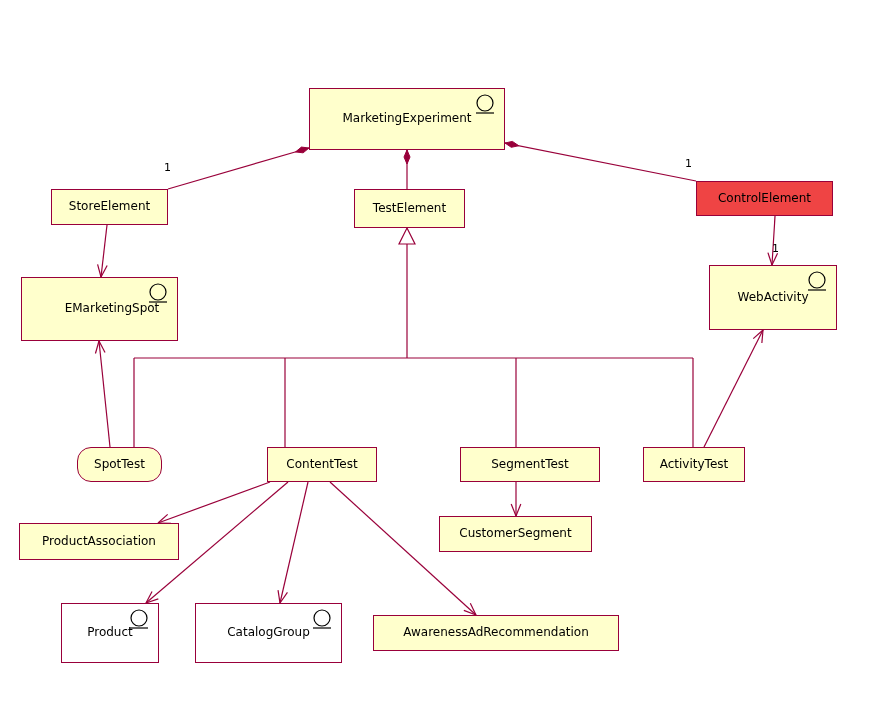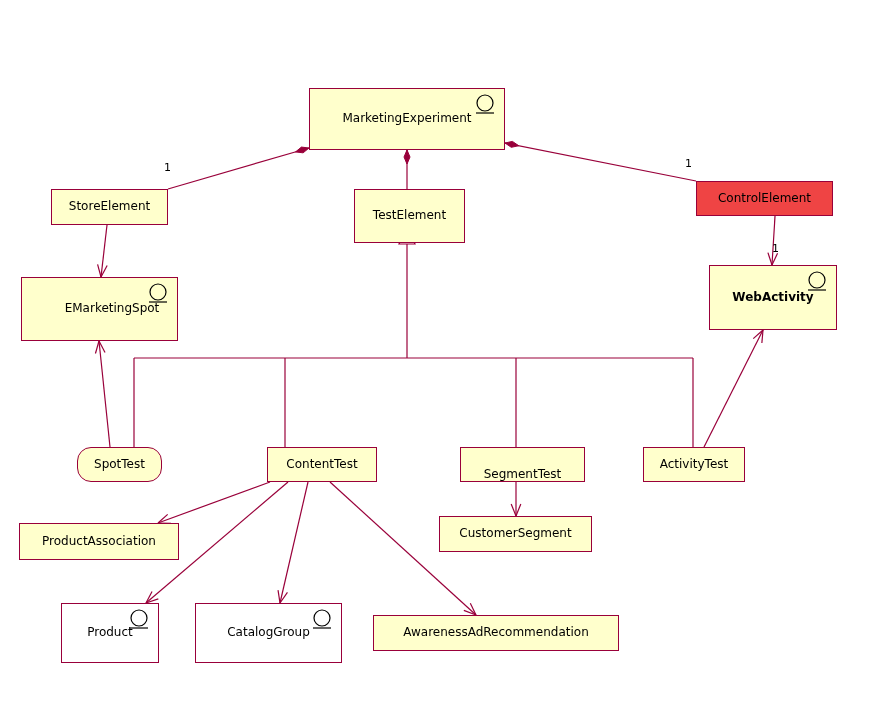--- a/index.html
+++ b/index.html
@@ -169,47 +169,47 @@
       <div class="uml-node" style="left: 309px; top: 88px; width: 196px; height: 62px; background: rgb(255, 255, 204); border-color: rgb(153, 0, 58);">
         <div class="node-label">MarketingExperiment</div>
         <svg class="abstract-marker" viewBox="0 0 26 24" style="right: 6px; top: 4px;">
           <circle cx="13" cy="10" r="8" fill="none" stroke="#000000" stroke-width="1.2"></circle>
           <line x1="4" y1="20" x2="22" y2="20" stroke="#000000" stroke-width="1.2"></line>
         </svg>
       </div>
       <div class="uml-node" style="left: 51px; top: 189px; width: 117px; height: 36px; background: rgb(255, 255, 204); border-color: rgb(153, 0, 58);">
         <div class="node-label">StoreElement</div>
       </div>
-      <div class="uml-node" style="left: 354px; top: 189px; width: 111px; height: 54px; background: rgb(255, 255, 204); border-color: rgb(153, 0, 58);">
+      <div class="uml-node" style="left: 354px; top: 189px; width: 111px; height: 39px; background: rgb(255, 255, 204); border-color: rgb(153, 0, 58);">
         <div class="node-label">TestElement</div>
       </div>
       <div class="uml-node" style="left: 696px; top: 181px; width: 137px; height: 35px; background: #ef4444; border-color: rgb(153, 0, 58);">
         <div class="node-label">ControlElement</div>
       </div>
       <div class="uml-node" style="left: 21px; top: 277px; width: 157px; height: 64px; background: rgb(255, 255, 204); border-color: rgb(153, 0, 58); padding-left: 25px;">
         <div class="node-label">EMarketingSpot</div>
         <svg class="abstract-marker" viewBox="0 0 26 24" style="right: 6px; top: 4px;">
           <circle cx="13" cy="10" r="8" fill="none" stroke="#000000" stroke-width="1.2"></circle>
           <line x1="4" y1="20" x2="22" y2="20" stroke="#000000" stroke-width="1.2"></line>
         </svg>
       </div>
-      <div class="uml-node" style="left: 709px; top: 265px; width: 128px; height: 65px; background: rgb(255, 255, 204); border-color: rgb(153, 0, 58); font-weight: bold;">
+      <div class="uml-node" style="left: 709px; top: 265px; width: 128px; height: 65px; background: rgb(255, 255, 204); border-color: rgb(153, 0, 58);">
         <div class="node-label">WebActivity</div>
         <svg class="abstract-marker" viewBox="0 0 26 24" style="right: 6px; top: 4px;">
           <circle cx="13" cy="10" r="8" fill="none" stroke="#000000" stroke-width="1.2"></circle>
           <line x1="4" y1="20" x2="22" y2="20" stroke="#000000" stroke-width="1.2"></line>
         </svg>
       </div>
       <div class="uml-node" style="left: 77px; top: 447px; width: 85px; height: 35px; background: rgb(255, 255, 204); border-color: rgb(153, 0, 58); border-radius: 14px;">
         <div class="node-label">SpotTest</div>
       </div>
       <div class="uml-node" style="left: 267px; top: 447px; width: 110px; height: 35px; background: rgb(255, 255, 204); border-color: rgb(153, 0, 58);">
         <div class="node-label">ContentTest</div>
       </div>
-      <div class="uml-node" style="left: 460px; top: 447px; width: 125px; height: 35px; background: rgb(255, 255, 204); border-color: rgb(153, 0, 58); align-items: flex-end;">
+      <div class="uml-node" style="left: 460px; top: 447px; width: 140px; height: 35px; background: rgb(255, 255, 204); border-color: rgb(153, 0, 58);">
         <div class="node-label">SegmentTest</div>
       </div>
       <div class="uml-node" style="left: 643px; top: 447px; width: 102px; height: 35px; background: rgb(255, 255, 204); border-color: rgb(153, 0, 58);">
         <div class="node-label">ActivityTest</div>
       </div>
       <div class="uml-node" style="left: 19px; top: 523px; width: 160px; height: 37px; background: rgb(255, 255, 204); border-color: rgb(153, 0, 58);">
         <div class="node-label">ProductAssociation</div>
       </div>
       <div class="uml-node" style="left: 439px; top: 516px; width: 153px; height: 36px; background: rgb(255, 255, 204); border-color: rgb(153, 0, 58);">
         <div class="node-label">CustomerSegment</div>

